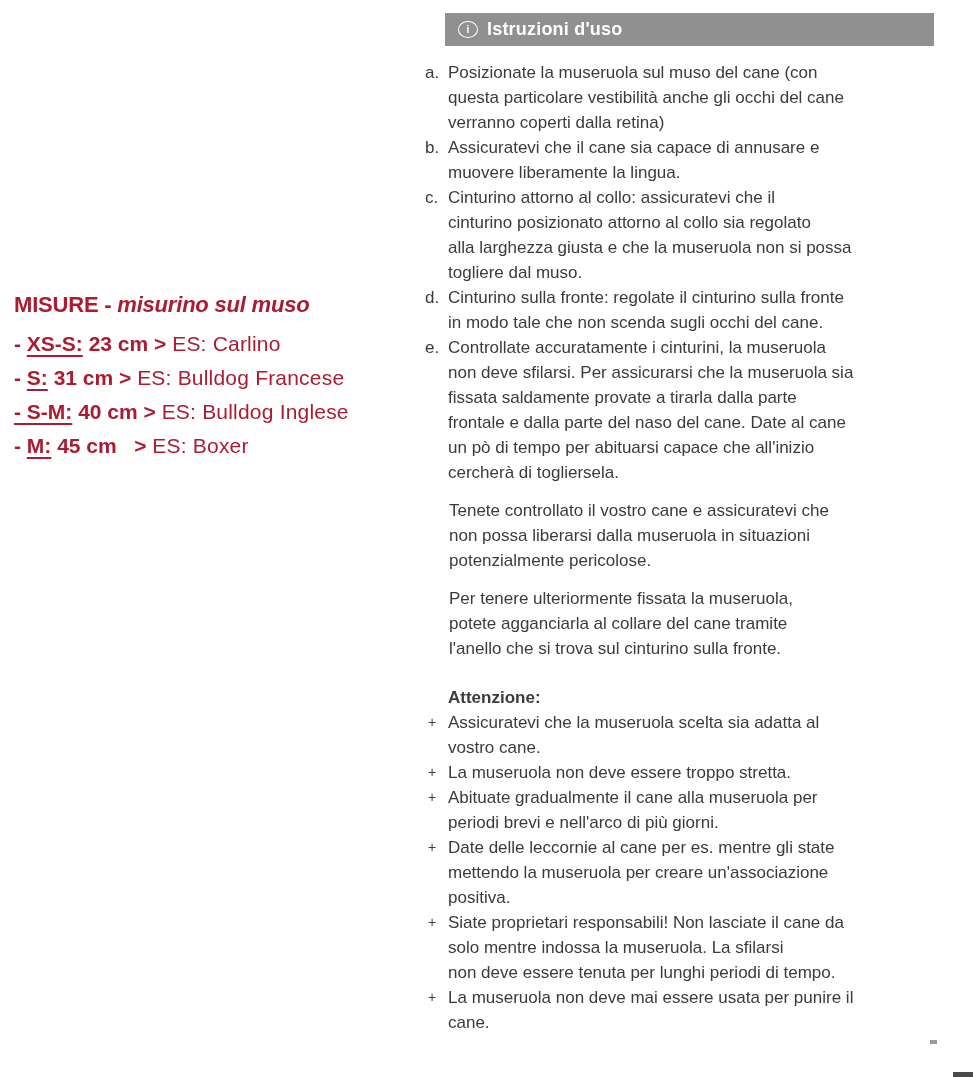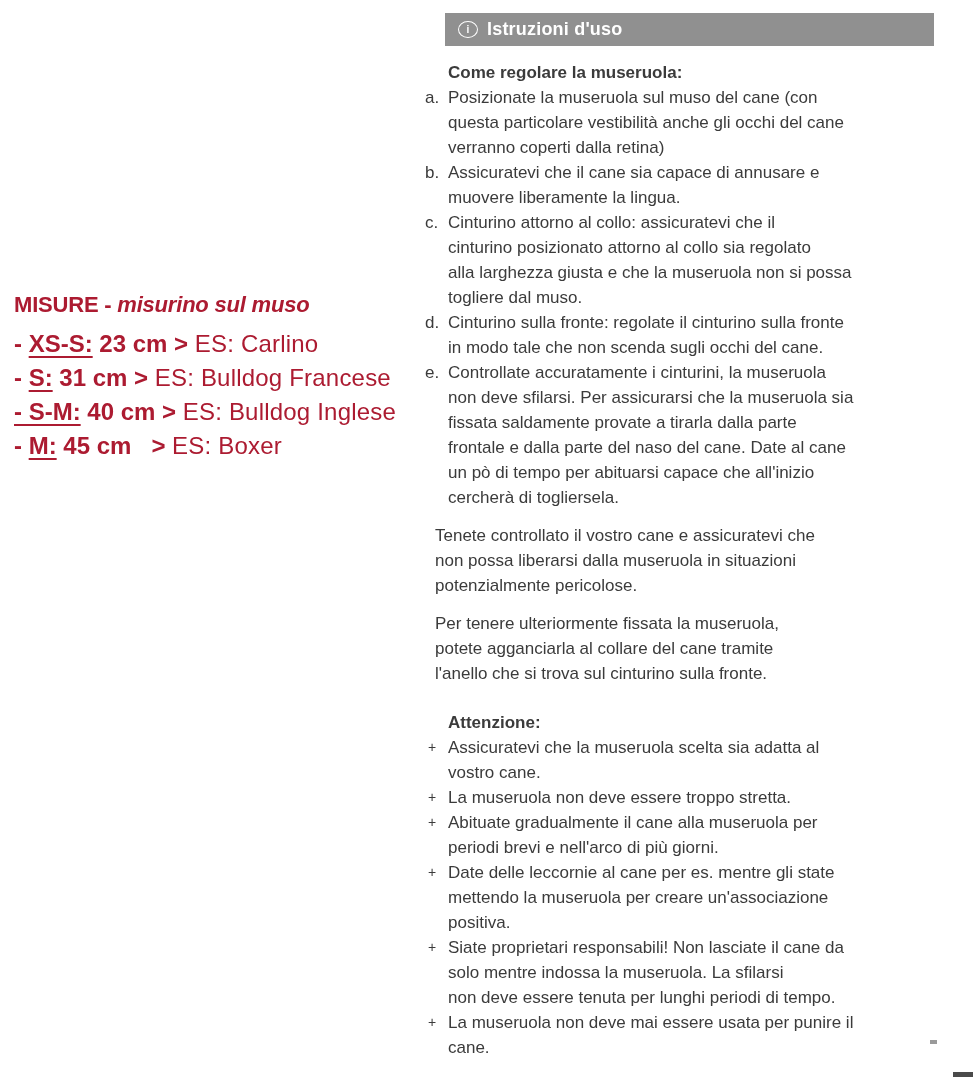--- a/index.html
+++ b/index.html
@@ -26,21 +26,21 @@
   .left-title {
     font-size: 22px;
     font-weight: 700;
     line-height: 30px;
     letter-spacing: -0.2px;
     white-space: pre;
   }
   .left-title .italic-part { font-style: italic; }
   .size-rows { margin-top: 7px; }
   .size-row {
-    font-size: 24px;
+    font-size: 21px;
     line-height: 34px;
     white-space: pre;
   }
   .size-row .bold { font-weight: 700; }
   .size-row .underlined {
     font-weight: 700;
     text-decoration: underline;
     text-decoration-thickness: 2px;
     text-underline-offset: 4px;
   }
@@ -95,21 +95,21 @@
     white-space: pre;
   }
   .bullet-marker {
     flex: 0 0 23px;
     font-size: 14px;
     padding-left: 3px;
     box-sizing: border-box;
   }
   .hang-text { flex: 1 1 auto; white-space: pre-line; }
   .para {
-    margin-left: 10px;
+    margin-left: 24px;
     margin-top: 13px;
     white-space: pre-line;
   }
 
   
   .artifact-speck {
     position: absolute;
     left: 930px; top: 1040px;
     width: 7px; height: 4px;
     background: #9a9a9a;
@@ -136,21 +136,20 @@
     </div>
   </div>
 
   <div class="right-panel">
     <div class="header-bar">
       <span class="info-icon">i</span>
       <span class="header-label">Istruzioni d'uso</span>
     </div>
 
     <div class="content">
-      <div class="intro-heading">Come regolare la museruola:</div>
 
       <div class="hang-item">
         <span class="hang-marker">a.</span>
         <span class="hang-text">Posizionate la museruola sul muso del cane (con
 questa particolare vestibilità anche gli occhi del cane
 verranno coperti dalla retina)</span>
       </div>
       <div class="hang-item">
         <span class="hang-marker">b.</span>
         <span class="hang-text">Assicuratevi che il cane sia capace di annusare e

